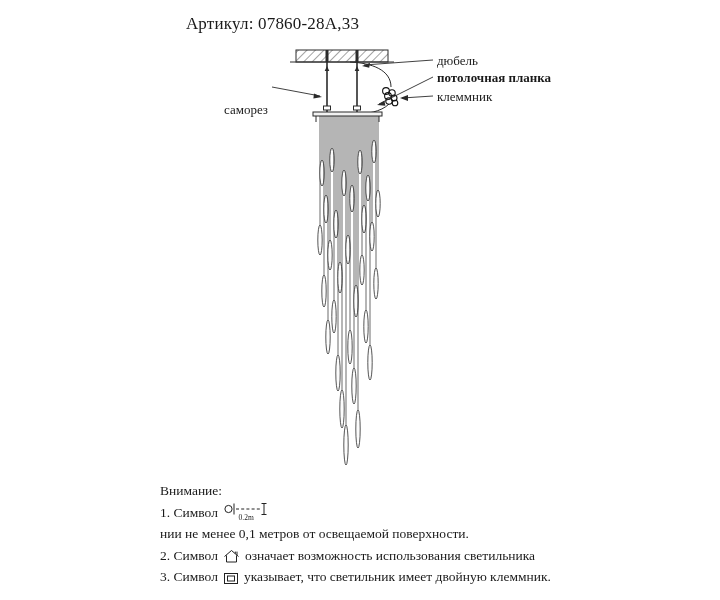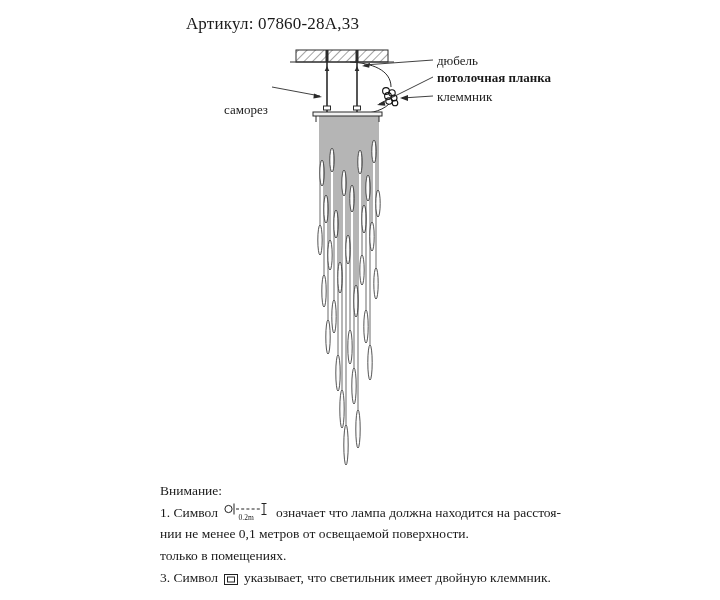--- a/index.html
+++ b/index.html
@@ -167,25 +167,31 @@
 
     <div class="line">
       <span>1. Символ</span><span class="sym"><svg width="48" height="20" viewBox="0 0 48 20" fill="none" stroke="#222222" stroke-width="1">
           <circle cx="5.5" cy="8" r="3.6"></circle>
           <line x1="11" y1="2.5" x2="11" y2="13.5"></line>
           <line x1="13" y1="8" x2="37" y2="8" stroke-dasharray="3 2.2"></line>
           <line x1="41" y1="2.5" x2="41" y2="13.5"></line>
           <line x1="38.5" y1="2.5" x2="43.5" y2="2.5"></line>
           <line x1="38.5" y1="13.5" x2="43.5" y2="13.5"></line>
           <text x="15.5" y="18.5" font-size="7.5" fill="#222222" stroke="none">0.2m</text>
-        </svg></span><span>означает что лампа должна находится на расстоя-</span>
+        </svg></span>
     </div>
     <div class="line cont">нии не менее 0,1 метров от освещаемой поверхности.</div>
 
-    <div class="line cont">только в помещениях.</div>
+    <div class="line">
+      <span>2. Символ</span><span class="sym"><svg width="17" height="15" viewBox="0 0 17 15" fill="none" stroke="#222222" stroke-width="1">
+          <polyline points="1.5,7.5 8.5,1.5 15.5,7.5"></polyline>
+          <path d="M3.5 6.4 V13 H13.5 V6.4"></path>
+          <path d="M12.3 2.6 V4.6 M14 2.6 V6.2"></path>
+        </svg></span><span>означает возможность использования светильника</span>
+    </div>
 
     <div class="line">
       <span>3. Символ</span><span class="sym"><svg width="16" height="13" viewBox="0 0 16 13" fill="none" stroke="#222222" stroke-width="1">
           <rect x="1.5" y="1.5" width="13" height="10"></rect>
           <rect x="4.5" y="4" width="7" height="5"></rect>
         </svg></span><span>указывает, что светильник имеет двойную клеммник.</span>
     </div>
   </div>
 
 </div>

